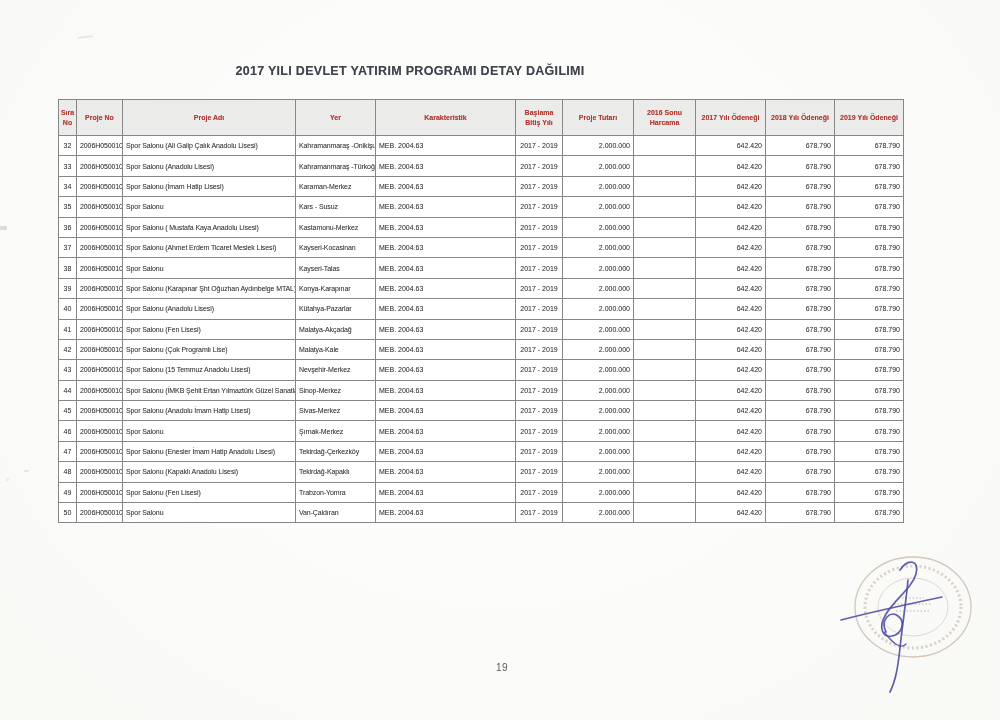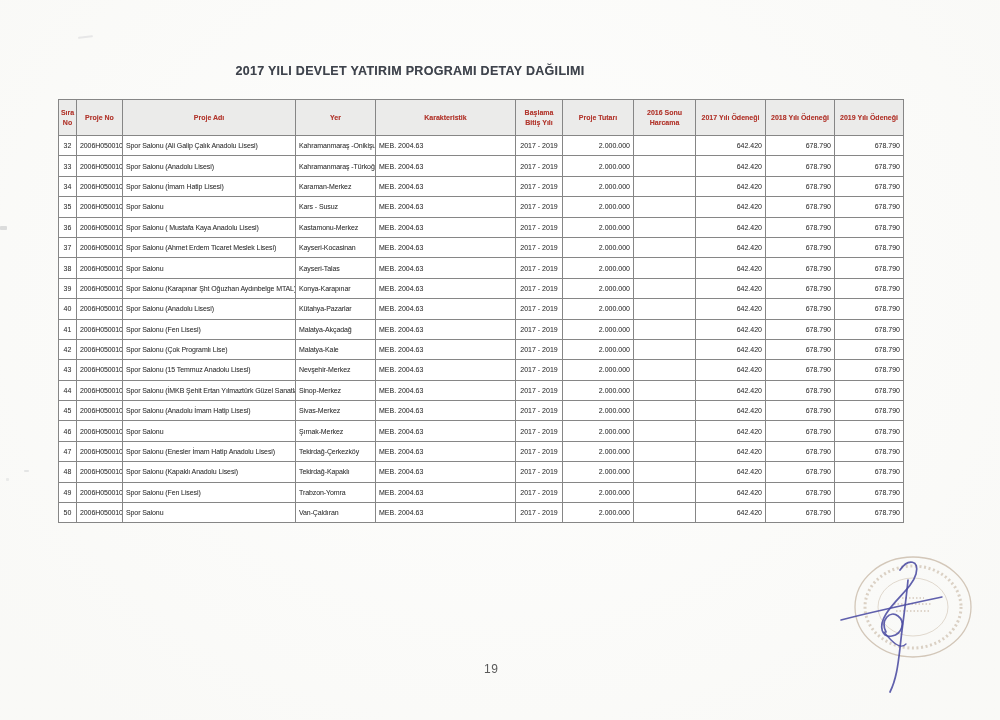--- a/index.html
+++ b/index.html
@@ -72,22 +72,22 @@
   td.col-sira { text-align: center; padding: 0 1px; }
   td.col-proje_no { padding: 0 2px; letter-spacing: -0.1px; }
   td.col-proje_adi { letter-spacing: -0.1px; }
   td.col-yer { letter-spacing: -0.1px; }
   td.col-baslama_bitis { text-align: center; }
   td.col-proje_tutari { text-align: right; padding-right: 4px; }
   td.col-odenek_2017, td.col-odenek_2018, td.col-odenek_2019 { text-align: right; padding-right: 5px; }
 
   .page-number {
     position: absolute;
-    left: 484px; top: 662px;
-    font-size: 12px;
+    left: 496px; top: 662px;
+    font-size: 10px;
     color: #5a5a5a;
     letter-spacing: 0.5px;
   }
 
   .stamp-area {
     position: absolute;
     left: 836px; top: 540px;
     width: 180px; height: 165px;
     pointer-events: none;
   }

